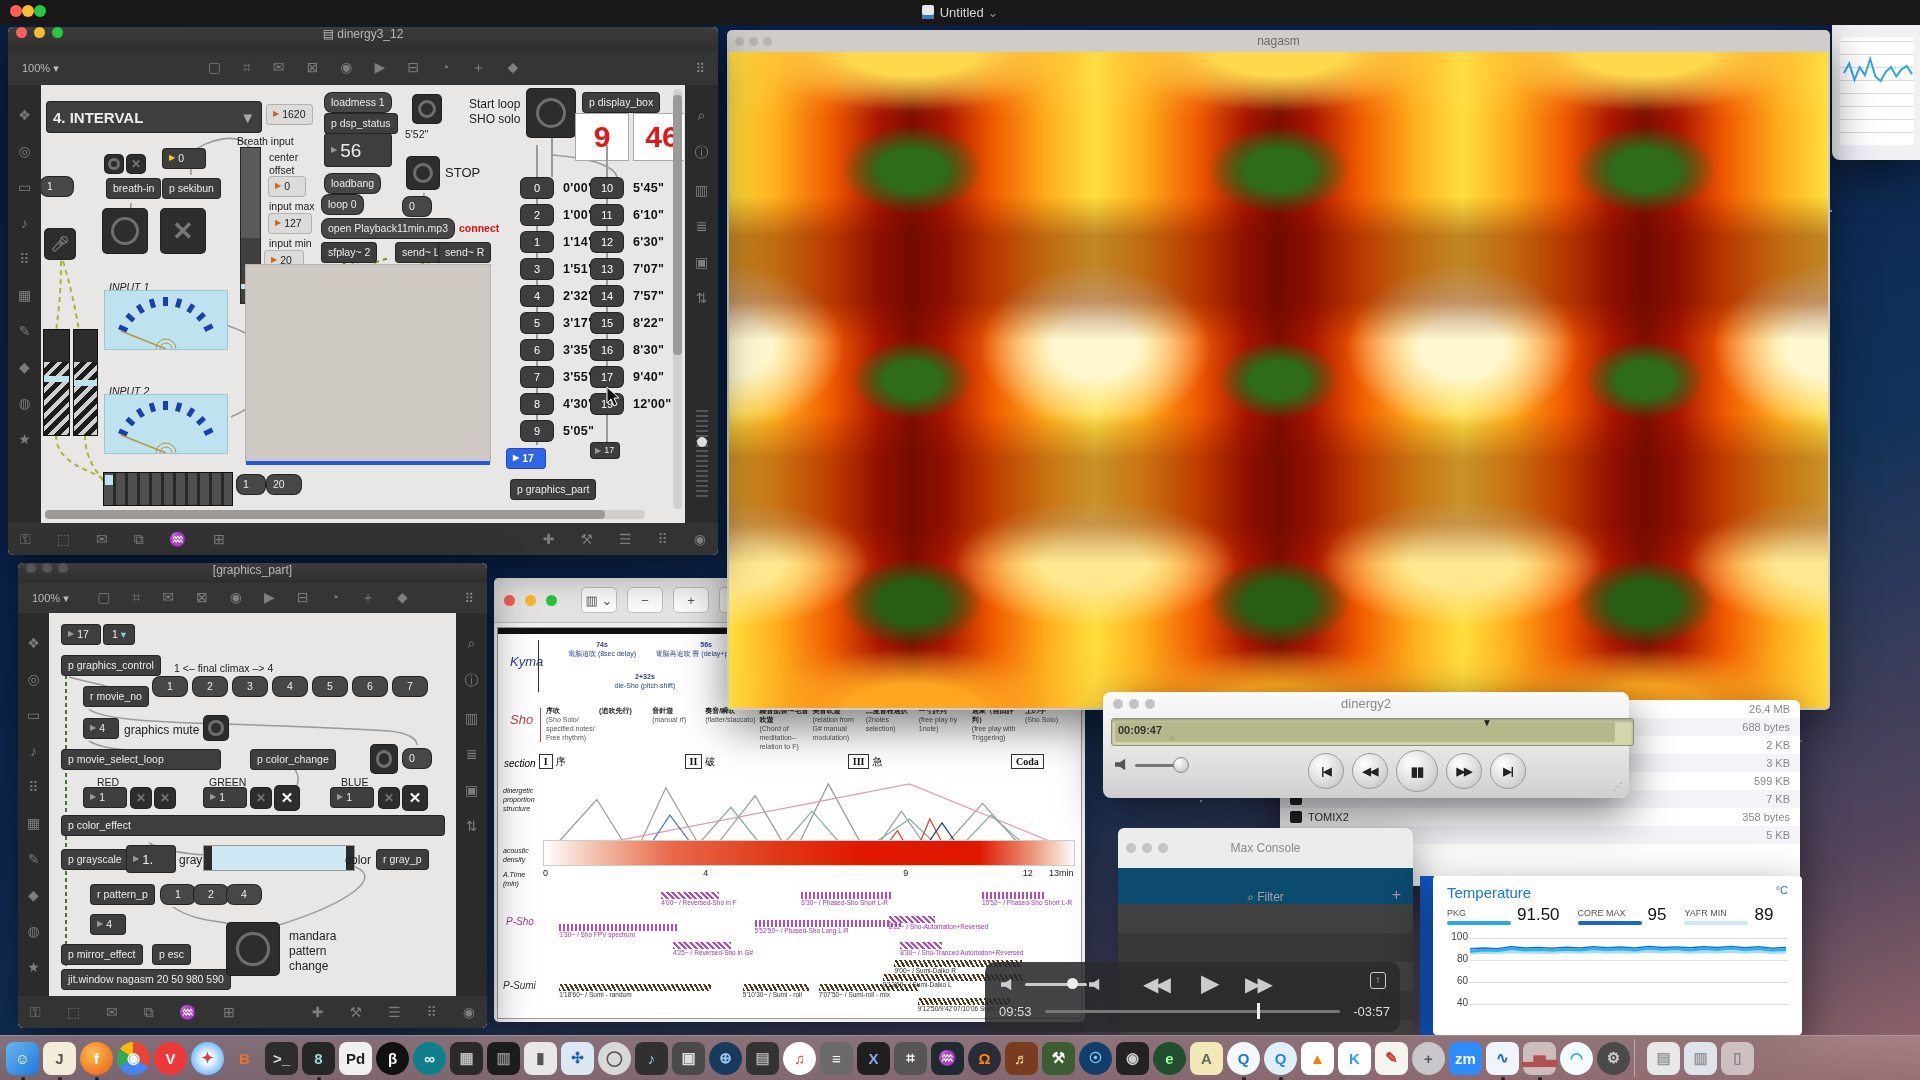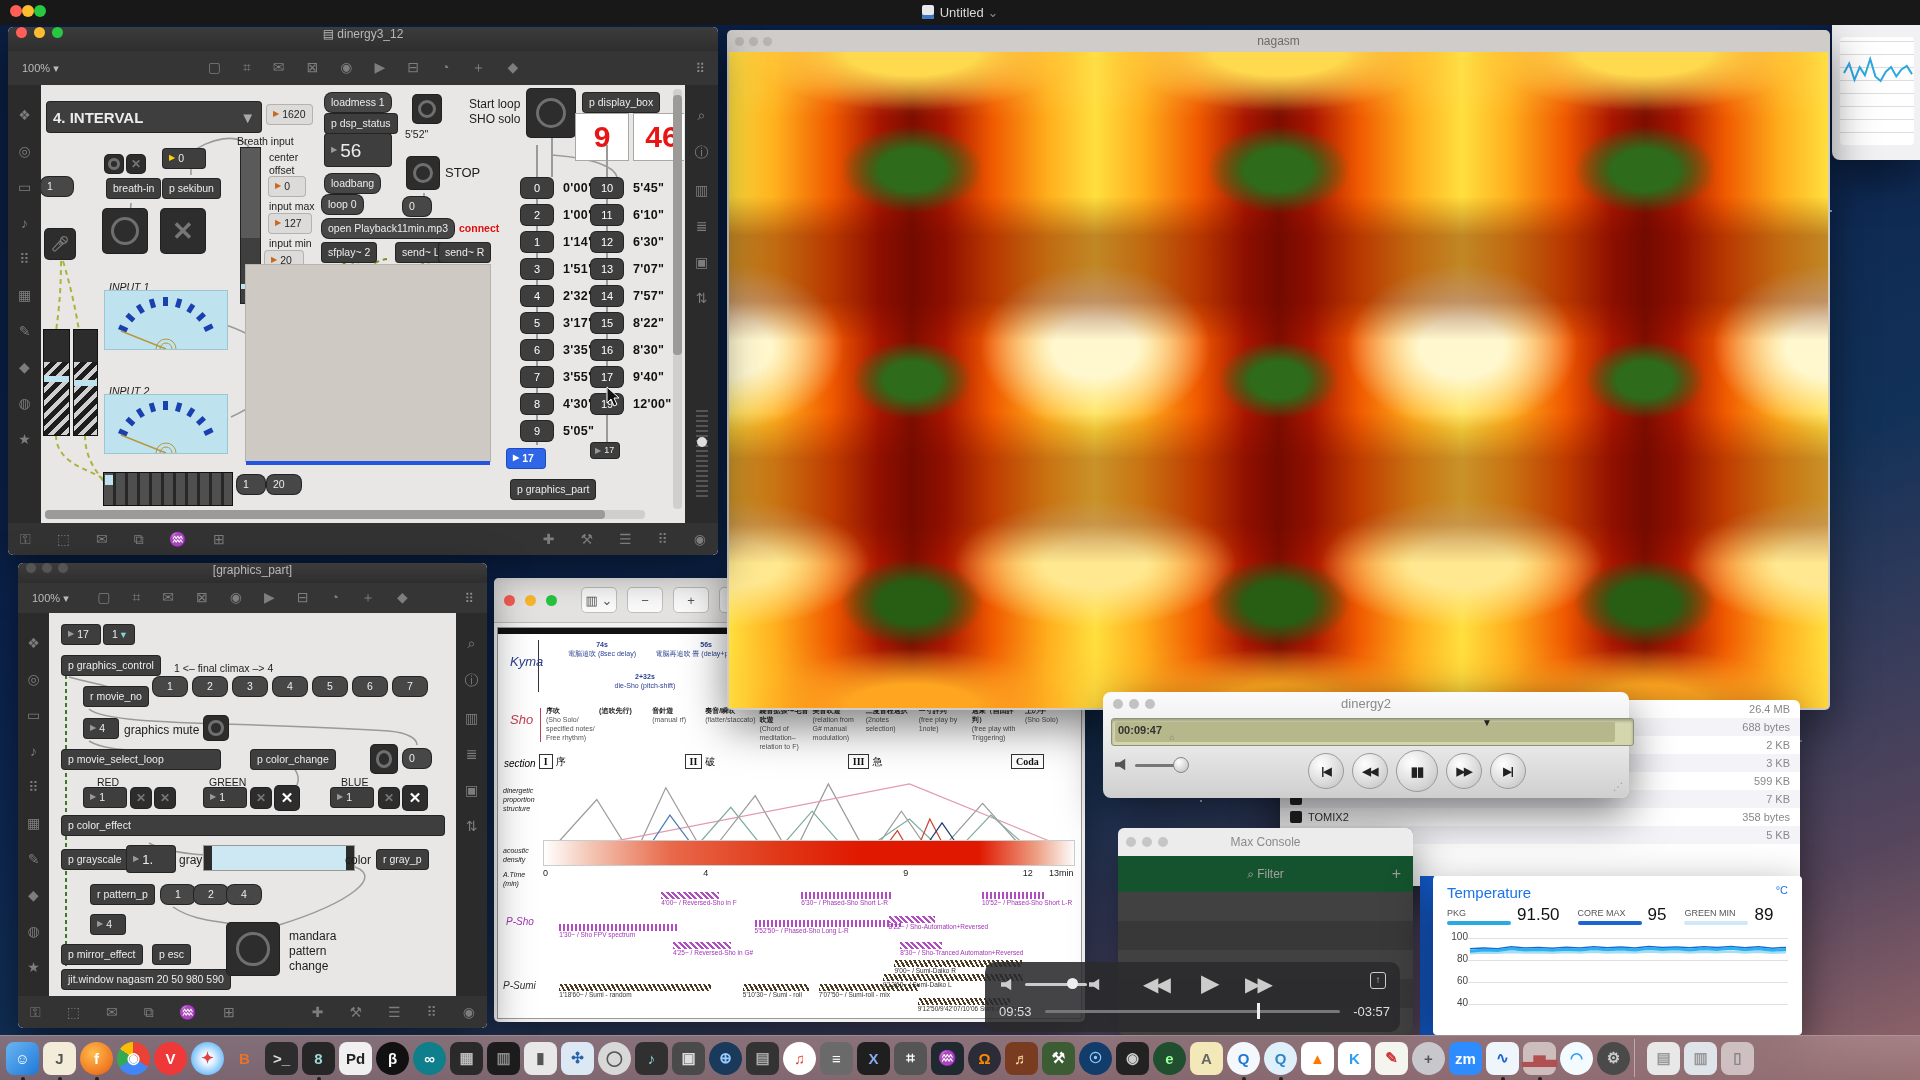--- a/index.html
+++ b/index.html
@@ -120,23 +120,23 @@
   .lcd .fill{position:absolute;top:3px;bottom:3px;left:3px;background:#b6b88c;border-radius:2px}
   .lcd .tm{position:absolute;left:6px;top:5px;font-size:11px;color:#333;font-weight:bold}
   .lcd .mk{position:absolute;top:-2px;color:#222;font-size:10px}
   .qbtn{width:34px;height:34px;border-radius:50%;background:radial-gradient(circle at 35% 30%,#fff,#d2d2d2 70%,#b8b8b8);
     border:1px solid #9a9a9a;display:flex;align-items:center;justify-content:center;color:#222;
     font-size:11px;font-weight:bold;letter-spacing:-1px}
   .spk{display:inline-block;width:15px;height:13px;background:#555;
     clip-path:polygon(0 33%,32% 33%,68% 5%,68% 95%,32% 67%,0 67%)}
   
   #console{background:#3a3a3a;border-radius:6px;overflow:hidden}
-  #console .t{height:28px;background:#ececec;display:flex;align-items:center;padding:0 8px;position:relative}
+  #console .t{height:40px;background:#ececec;display:flex;align-items:center;padding:0 8px;position:relative}
   #console .t .name{position:absolute;left:0;right:0;text-align:center;color:#8a8a8a;font-size:12px}
-  #console .bar{height:36px;background:#14532d;display:flex;align-items:center;justify-content:center;position:relative}
+  #console .bar{height:36px;background:#0c4a6e;display:flex;align-items:flex-end;justify-content:center;position:relative}
   #console .filter{color:#a2a2a2;font-size:12px}
   #console .plus{position:absolute;right:12px;color:#9a9a9a;font-size:16px}
   .crow{height:29px}.crow:nth-child(odd){background:#414141}.crow:nth-child(even){background:#383838}
   
   #finder{background:#fff;border-radius:6px;overflow:hidden}
   .frow{height:18px;display:flex;align-items:center;padding:0 10px;font-size:11px;color:#333}
   .frow:nth-child(even){background:#f4f4f8}
   .frow .ic{width:12px;height:12px;margin-right:6px;border-radius:2px;background:#222}
   .frow .nm{flex:1}.frow .sz{color:#888;text-align:right}
   
@@ -497,21 +497,21 @@
     </div>
       <div class="metric">
       <div>
           <div class="k">CORE MAX</div>
           <div class="uline" style="width: 64px; background: rgb(29, 99, 209);"></div>
         </div>
       <div class="v">95</div>
     </div>
       <div class="metric">
       <div>
-          <div class="k">GREEN MIN</div>
+          <div class="k">YAFR MIN</div>
           <div class="uline" style="width: 64px; background: rgb(207, 232, 250);"></div>
         </div>
       <div class="v">89</div>
     </div>
     </div>
   <div style="display:flex;margin-top:6px">
     <div style="width:30px">
         <div class="ytick">100</div>
         <div class="ytick">80</div>
         <div class="ytick">60</div>

